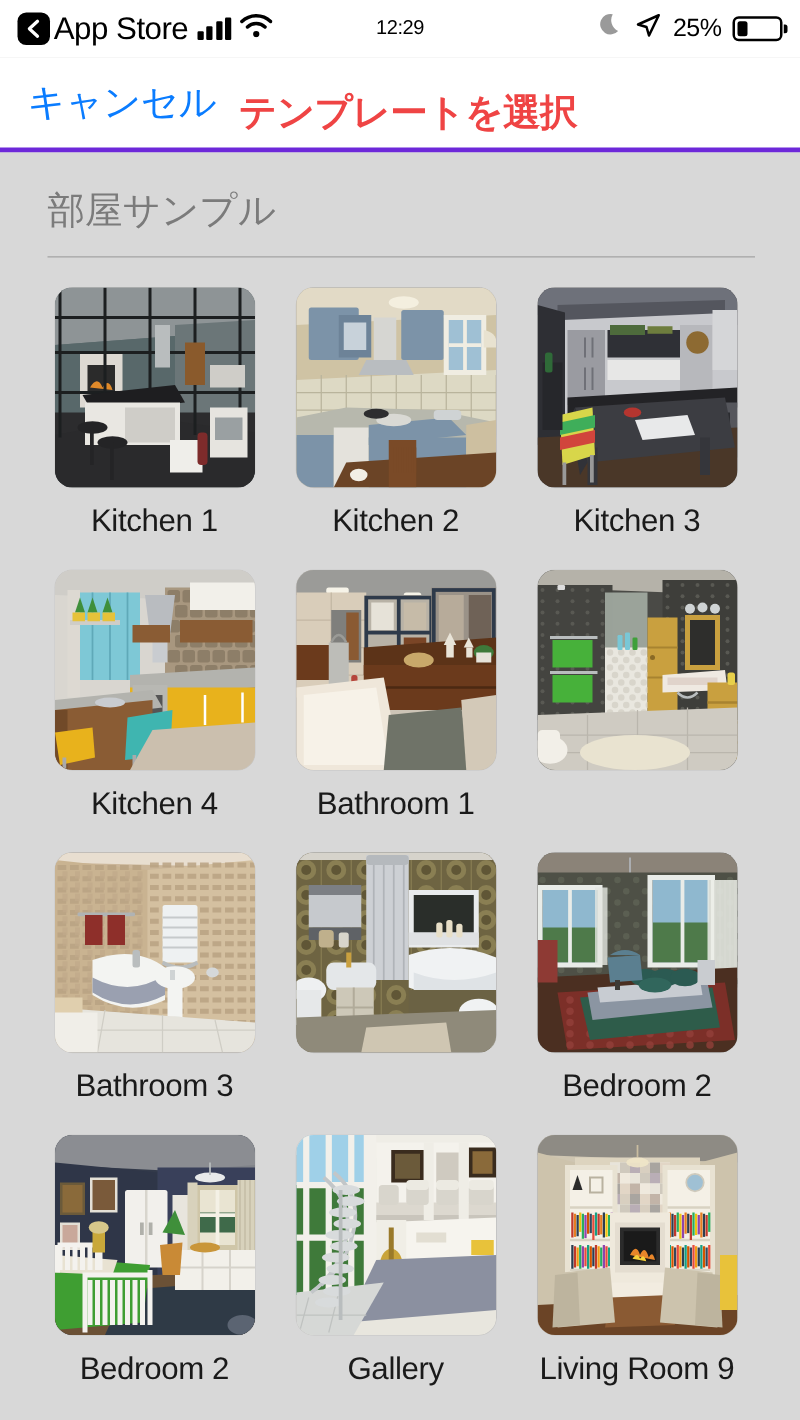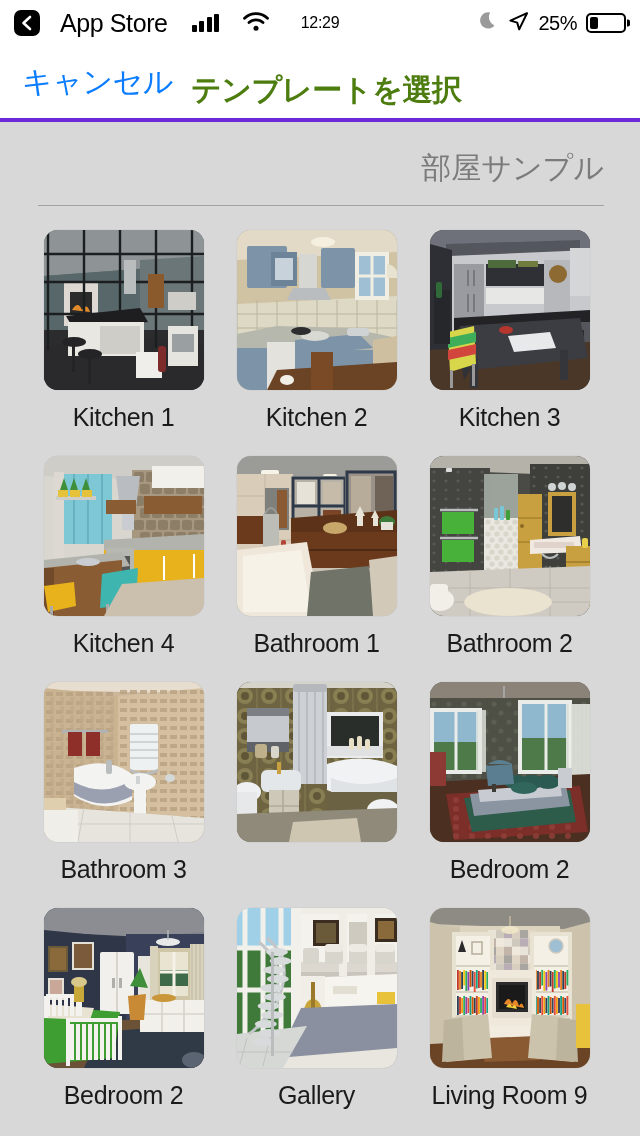--- a/index.html
+++ b/index.html
@@ -11,21 +11,21 @@
   }
 
   
   .status-bar{
     height:46px; width:100%;
     background:#ffffff;
     display:flex; align-items:center;
     padding:0 14px;
     position:relative;
   }
-  .sb-left{ display:flex; align-items:center; gap:20px; }
+  .sb-left{ display:flex; align-items:center; gap:3px; }
   .back-chip{
     width:26px; height:26px; border-radius:7px; background:#000;
     display:flex; align-items:center; justify-content:center;
   }
   .back-chip svg{ display:block; }
   .sb-appname{ font-size:25px; color:#000; letter-spacing:-0.4px; }
   .signal{ display:flex; align-items:flex-end; gap:2.5px; height:18px; margin-left:4px;}
   .signal i{ width:5px; background:#000; border-radius:1px; display:block;}
   .signal i:nth-child(1){ height:7px;}
   .signal i:nth-child(2){ height:11px;}
@@ -57,36 +57,35 @@
     padding:0 22px;
     border-bottom:4px solid #6d28d9;
   }
   .nav-cancel{
     font-size:30px; color:#0a7cff; letter-spacing:-0.5px;
     background:none; border:none; cursor:pointer;
     font-family:"Liberation Sans", sans-serif;
     padding:0;
   }
   .nav-title{
-    font-size:30px; color:#4d7c0f; font-weight:bold; letter-spacing:-0.4px;
+    font-size:30px; color:#ef4444; font-weight:bold; letter-spacing:-0.4px;
     margin-left:18px;
     margin-top:16px;
   }
 
   
   .content{
     width:100%;
     height:calc(1136px - 46px - 76px);
     background:#d8d8d8;
     overflow:hidden;
     position:relative;
   }
   .section-header{
     padding:26px 36px 0 38px;
-    text-align:right;
   }
   .section-title{
     font-size:30px; color:#7b7b7b; letter-spacing:0px;
   }
   .section-rule{
     height:1px; background:#a3a3a3; margin-top:16px;
   }
 
   .grid{
     display:grid;
@@ -645,21 +644,20 @@
    <rect x="152" y="82" width="6" height="10" rx="2" fill="#e8d04a"></rect>
    <polygon points="0,116 160,110 160,160 0,160" fill="#cfcbc2"></polygon>
    <g stroke="#bab6ad" stroke-width="1">
               <path d="M0 132 H160 M0 146 H160 M40 116 V160 M80 112 V160 M120 110 V160"></path>
             </g>
    <ellipse cx="78" cy="146" rx="44" ry="14" fill="#e9e3d0"></ellipse>
    <ellipse cx="10" cy="144" rx="14" ry="11" fill="#f2efe8"></ellipse>
    <rect x="0" y="128" width="18" height="18" rx="4" fill="#f2efe8"></rect>
           </svg>
         </div>
-        <div class="cell-label">Bathroom 2</div>
       </div>
       <div class="cell">
         <div class="thumb">
           <svg viewBox="0 0 160 160" xmlns="http://www.w3.org/2000/svg">
    <rect width="160" height="160" fill="#cbb699"></rect>
    <polygon points="0,0 160,0 160,12 0,8" fill="#e8ded0"></polygon>
    <polygon points="0,6 74,14 74,150 0,156" fill="#c9b391"></polygon>
    <polygon points="74,14 160,6 160,150 74,150" fill="#d4c0a0"></polygon>
    <g fill="#b9a383" opacity="0.85">
      <rect x="2" y="10" width="7" height="4"></rect>

